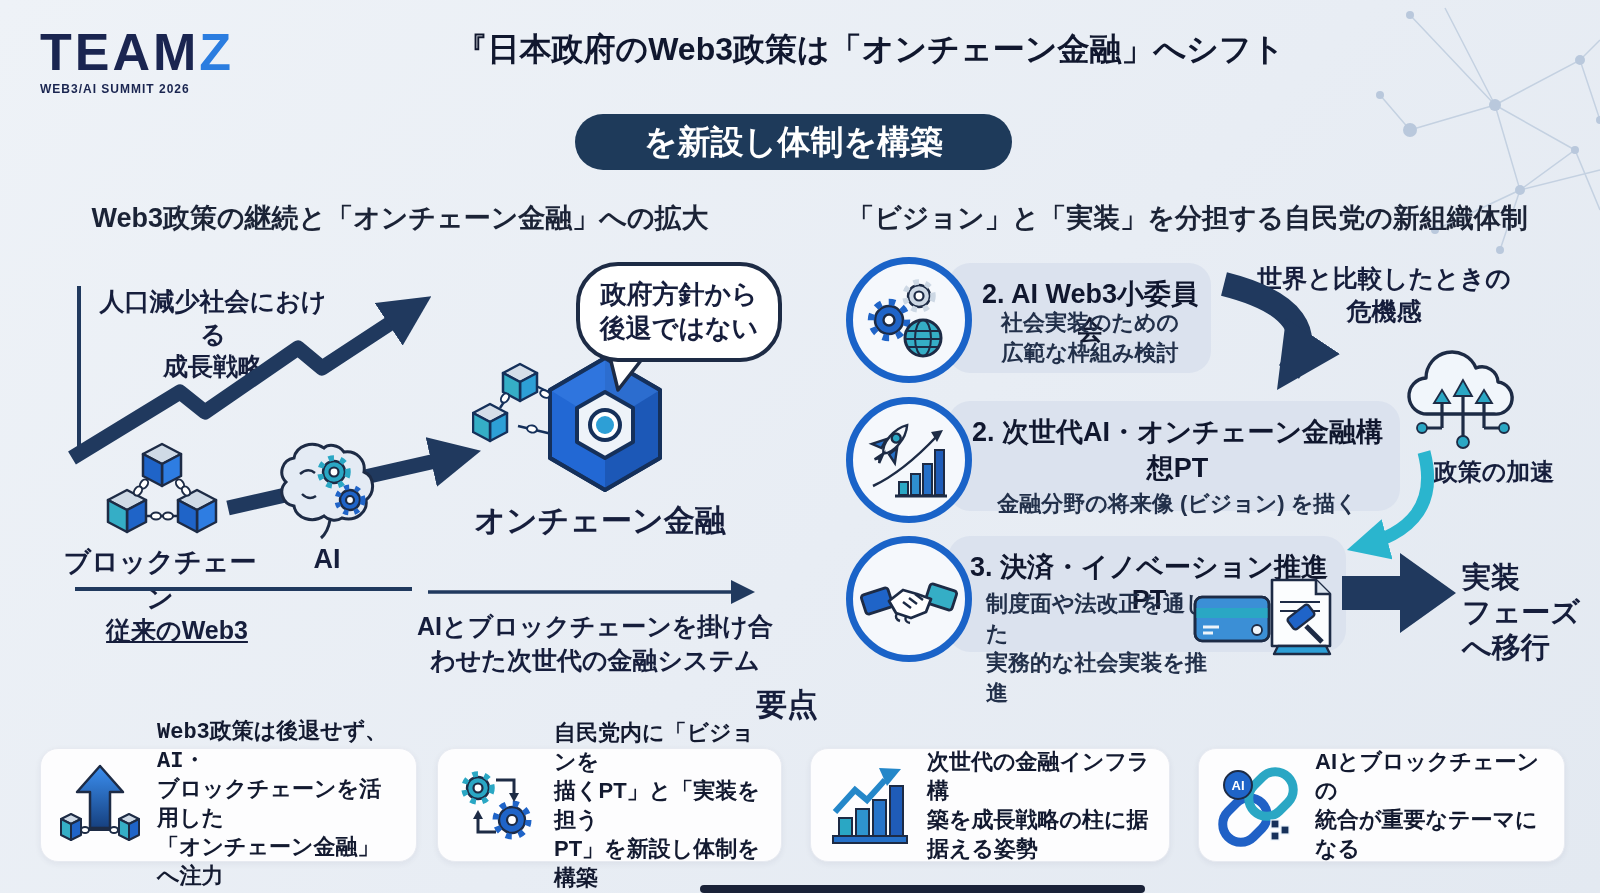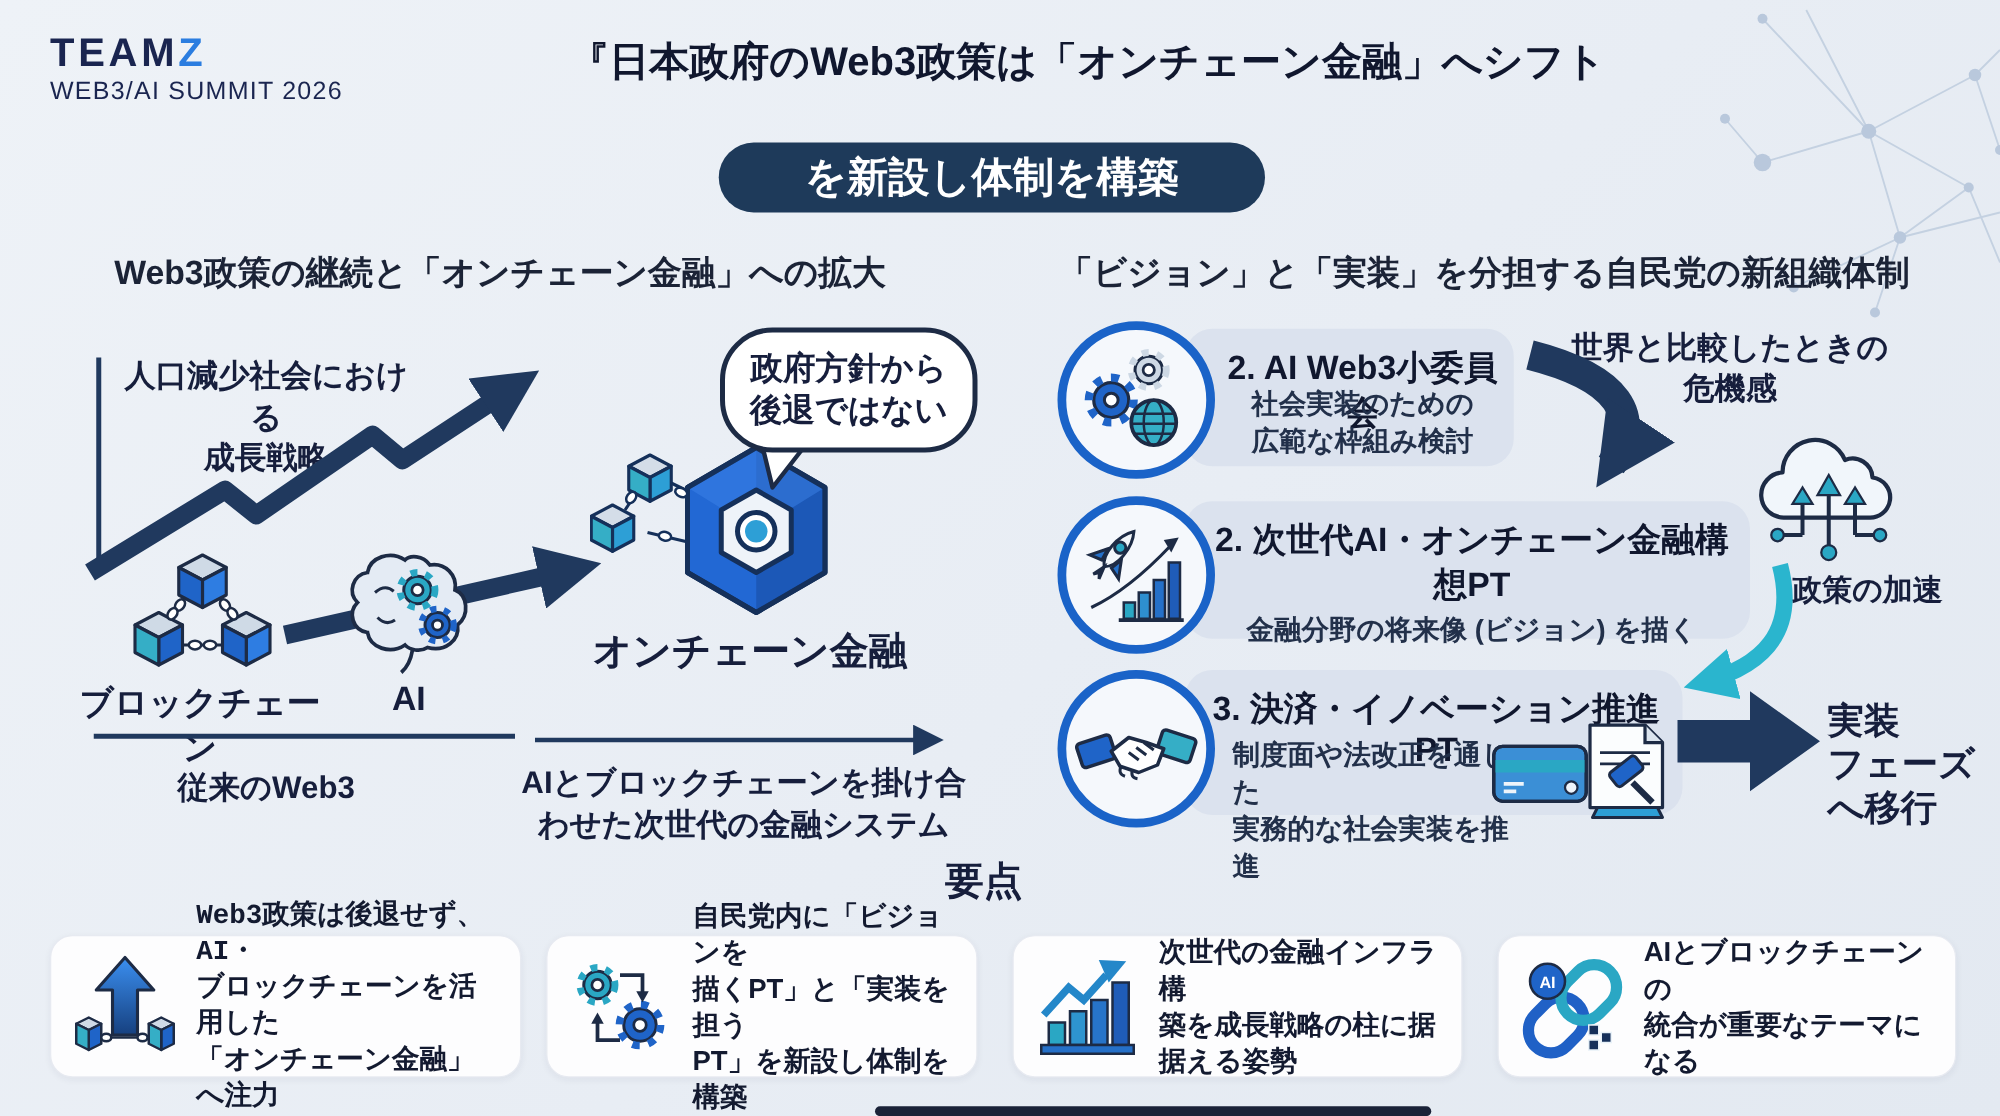--- a/index.html
+++ b/index.html
@@ -3,23 +3,23 @@
 <meta charset="utf-8">
 <style>
   html,body{margin:0;padding:0;}
   body{font-family:"Liberation Sans","DejaVu Sans",sans-serif;}
   #stage{position:relative;width:1600px;height:893px;overflow:hidden;
          background:linear-gradient(135deg,#eef2f7 0%,#e8edf4 55%,#e3e9f1 100%);color:#161e3c;}
   .abs{position:absolute;}
   .pre{white-space:pre-line;}
   .ctr{text-align:center;}
   
-  .brand{font-size:32px;font-weight:800;letter-spacing:3px;color:#1a2550;line-height:1;}
+  .brand{font-size:52px;font-weight:800;letter-spacing:3px;color:#1a2550;line-height:1;}
   .brand .z{color:#2b7de0;}
-  .brand-sub{font-size:20px;font-weight:400;letter-spacing:1px;color:#1a2550;margin-top:4px;}
+  .brand-sub{font-size:12px;font-weight:700;letter-spacing:1px;color:#1a2550;margin-top:4px;}
   
   .title{font-size:32px;font-weight:900;color:#10172e;letter-spacing:0px;}
   .badge{background:#1e3a5a;color:#ffffff;border-radius:30px;font-size:33px;font-weight:800;
          display:flex;align-items:center;justify-content:center;}
   .h2{font-size:27px;font-weight:800;color:#1b2336;}
   
   .t-growth{font-size:25px;font-weight:800;line-height:1.3;}
   .t-label{font-size:27px;font-weight:800;}
   .t-sub{font-size:25px;font-weight:700;line-height:1.35;}
   .bubble{background:#ffffff;border:4px solid #1d2b45;border-radius:42px;
@@ -142,21 +142,21 @@
     <circle cx="62" cy="38" r="11" fill="#2aa7c4" stroke="#1d2b45" stroke-width="2.4"></circle>
     <circle cx="62" cy="38" r="14" fill="none" stroke="#2aa7c4" stroke-width="5.5" stroke-dasharray="5.5 6.5"></circle>
     <circle cx="62" cy="38" r="4.5" fill="#fff" stroke="#1d2b45" stroke-width="2.2"></circle>
     <circle cx="78" cy="66" r="10" fill="#1f64c8" stroke="#1d2b45" stroke-width="2.4"></circle>
     <circle cx="78" cy="66" r="13" fill="none" stroke="#1f64c8" stroke-width="5" stroke-dasharray="5 6"></circle>
     <circle cx="78" cy="66" r="4" fill="#fff" stroke="#1d2b45" stroke-width="2.2"></circle>
   </svg>
 
   <div class="abs t-label ctr" style="left:55px;top:544px;width:210px;">ブロックチェーン</div>
   <div class="abs t-label ctr" style="left:297px;top:544px;width:60px;">AI</div>
-  <div class="abs t-sub ctr" style="left:93px;top:614px;width:240px;font-weight:800;">従来のWeb3</div>
+  <div class="abs t-sub ctr" style="left:57px;top:614px;width:240px;font-weight:800;text-decoration:underline;">従来のWeb3</div>
   <div class="abs t-sub ctr pre" style="left:410px;top:610px;width:370px;font-weight:800;">AIとブロックチェーンを掛け合
 わせた次世代の金融システム</div>
 
   <svg class="abs z4" style="left:472px;top:346px;width:200px;height:162px;" viewBox="0 0 200 162">
     <g stroke="#15305a" stroke-width="2.5" stroke-linejoin="round">
       <line x1="60" y1="38" x2="95" y2="55" stroke-width="2.5"></line>
       <line x1="40" y1="44" x2="28" y2="62"></line>
       <line x1="46" y1="80" x2="80" y2="88"></line>
       <polygon points="133,12 188,44 188,112 133,144 78,112 78,44" fill="#2268d4" stroke-width="4"></polygon>
       <polygon points="133,12 188,44 188,112 133,144 133,78" fill="#174a9e" stroke="none" opacity="0.55"></polygon>

